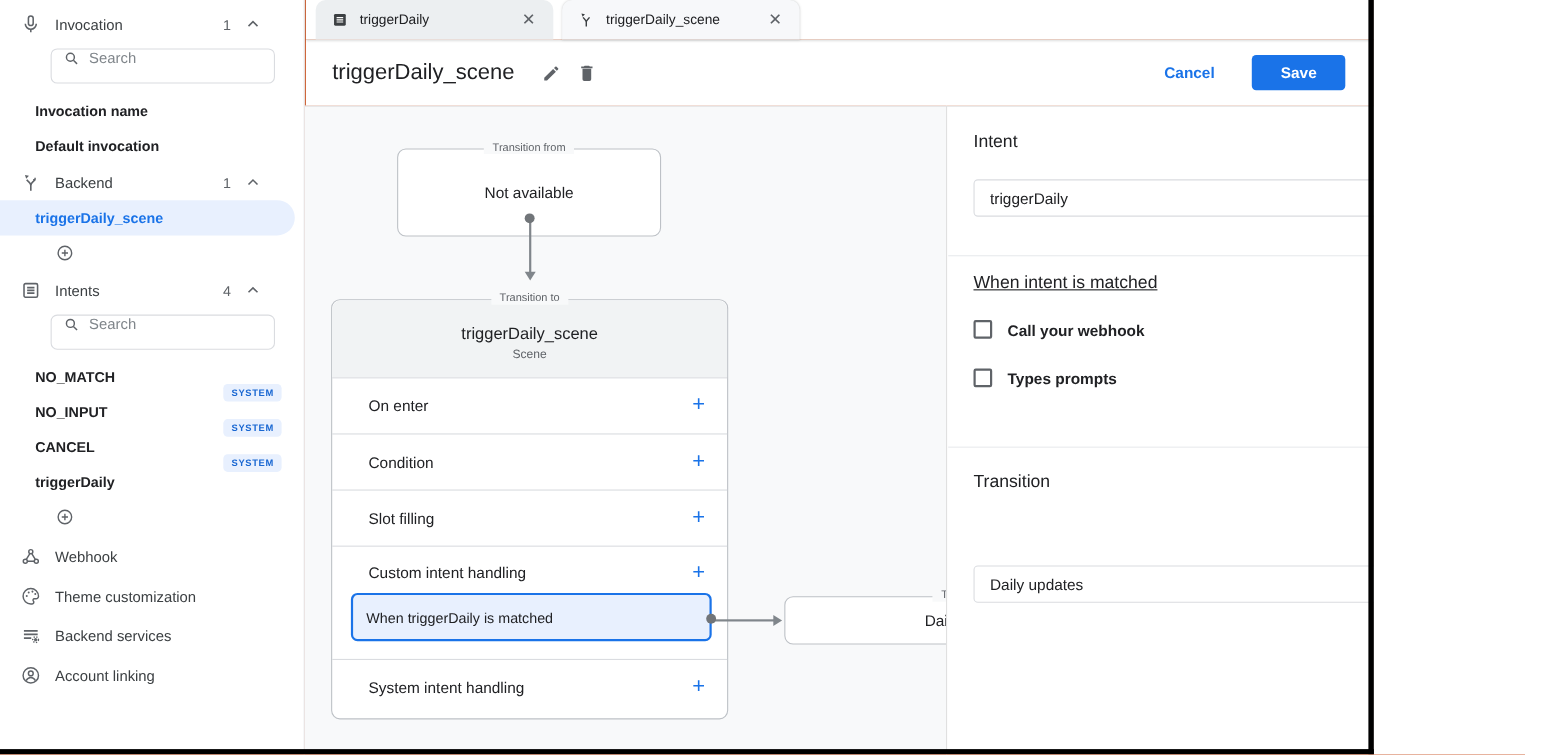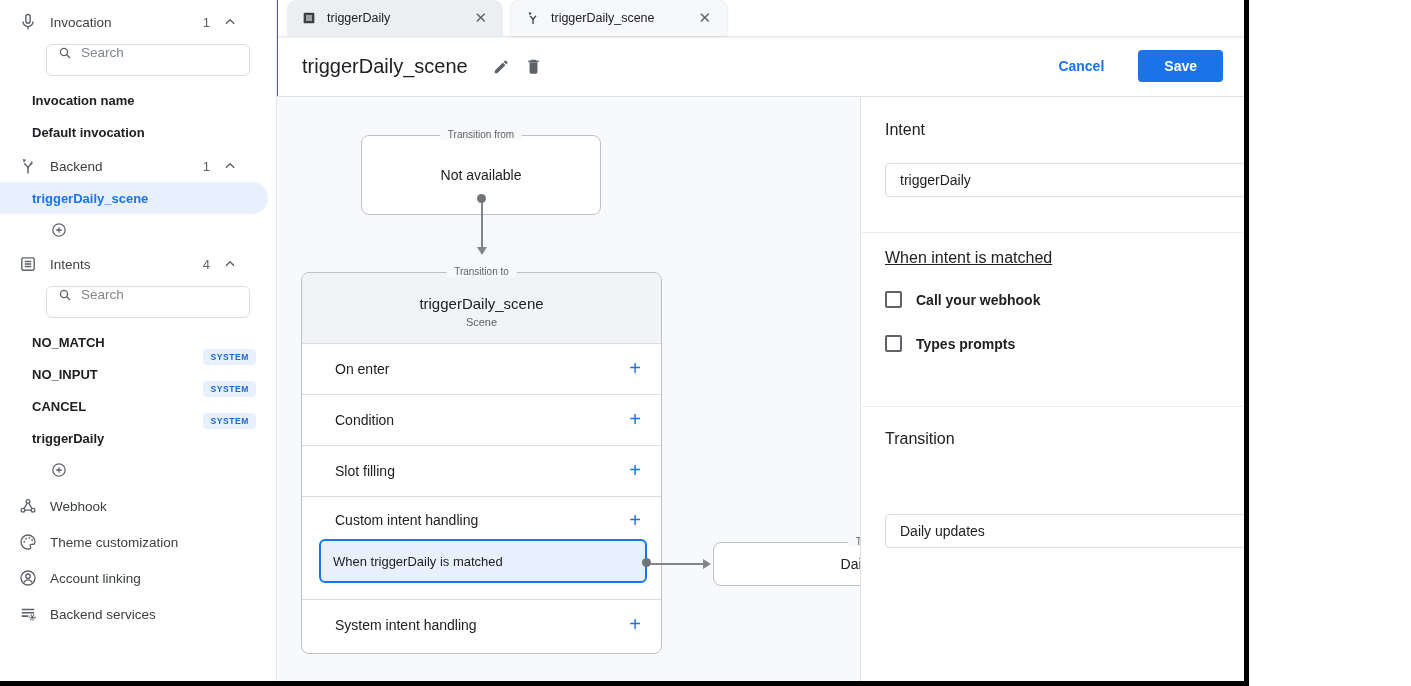--- a/index.html
+++ b/index.html
@@ -234,38 +234,38 @@
             <circle cx="9.7" cy="7.9" r="1.1" fill="#5f6368" stroke="none"></circle>
             <circle cx="13.8" cy="7" r="1.1" fill="#5f6368" stroke="none"></circle>
             <circle cx="16.9" cy="9.6" r="1.1" fill="#5f6368" stroke="none"></circle>
           </svg>
       </span>
       <span class="nav-label">Theme customization</span>
     </div>
 
     <div class="nav-row" style="margin-top:4px">
       <span class="ic">
+        <svg viewBox="0 0 24 24" fill="none" stroke="#5f6368" stroke-width="1.9">
+            <path d="M4.5 6.5h15M4.5 10.5h15M4.5 14.5h8"></path>
+            <circle cx="17.2" cy="16.2" r="1.7" fill="#5f6368" stroke="none"></circle>
+            <circle cx="17.2" cy="16.2" r="3.1" stroke="#5f6368" stroke-width="1.6" stroke-dasharray="1.4 1.6"></circle>
+          </svg>
+      </span>
+      <span class="nav-label">Backend services</span>
+    </div>
+
+    <div class="nav-row" style="margin-top:4px">
+      <span class="ic">
         <svg viewBox="0 0 24 24" fill="none" stroke="#5f6368" stroke-width="1.6">
             <circle cx="12" cy="12" r="8.4"></circle>
             <circle cx="12" cy="9.8" r="2.6"></circle>
             <path d="M6.9 17.6c1.2-2.2 3-3.4 5.1-3.4s3.9 1.2 5.1 3.4"></path>
           </svg>
       </span>
       <span class="nav-label">Account linking</span>
-    </div>
-
-    <div class="nav-row" style="margin-top:4px">
-      <span class="ic">
-        <svg viewBox="0 0 24 24" fill="none" stroke="#5f6368" stroke-width="1.9">
-            <path d="M4.5 6.5h15M4.5 10.5h15M4.5 14.5h8"></path>
-            <circle cx="17.2" cy="16.2" r="1.7" fill="#5f6368" stroke="none"></circle>
-            <circle cx="17.2" cy="16.2" r="3.1" stroke="#5f6368" stroke-width="1.6" stroke-dasharray="1.4 1.6"></circle>
-          </svg>
-      </span>
-      <span class="nav-label">Backend services</span>
     </div>
   </nav>
 
   <div class="tabbar">
     <div class="tab inactive">
       <span class="ic">
         <svg viewBox="0 0 24 24">
             <rect x="4" y="4" width="16" height="16" rx="1.8" fill="#3c4043"></rect>
             <path d="M7.5 9h9M7.5 12h9M7.5 15h9" stroke="#fff" stroke-width="1.7" fill="none"></path>
           </svg>

